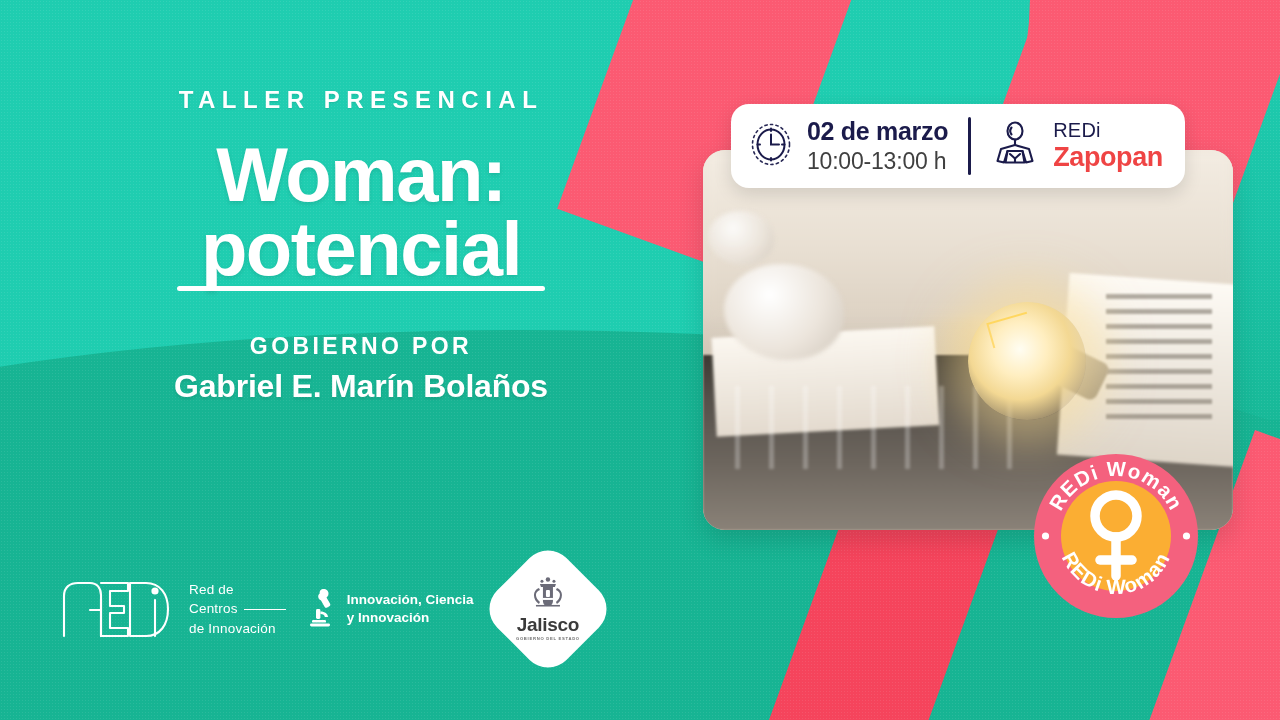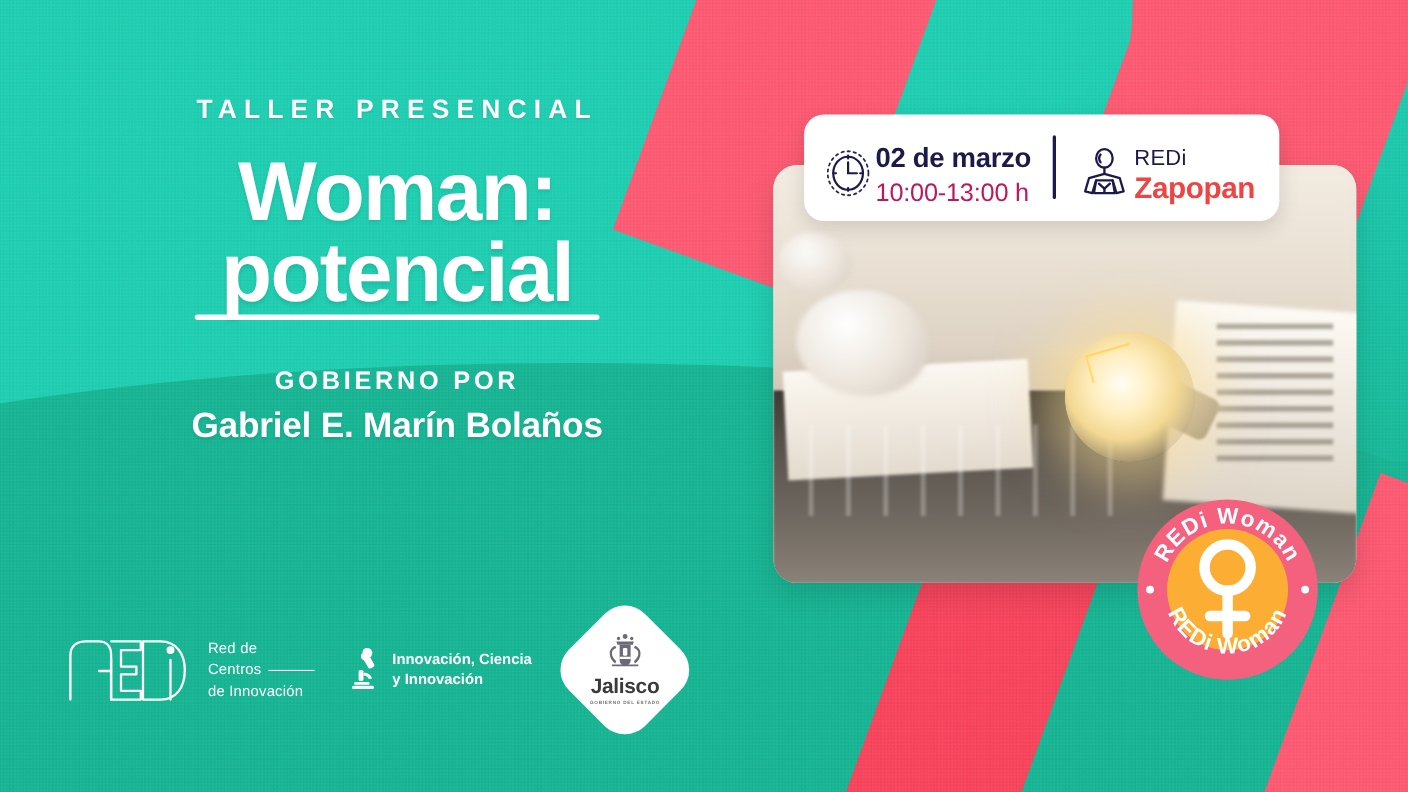--- a/index.html
+++ b/index.html
@@ -134,21 +134,21 @@
     color:#fff;
     font-size:32px; font-weight:bold;
     letter-spacing:-.2px;
     text-shadow:0 2px 3px rgba(0,0,0,.10);
   }
 
   
   .logo-strip {
     position:absolute; left:60px; bottom:58px;
     width:580px; height:106px;
-    display:flex; align-items:center; gap:32px;
+    display:flex; align-items:center; gap:22px;
   }
 
   .logo-redi { display:flex; align-items:center; gap:11px; }
   .logo-redi-mark { width:118px; height:58px; }
   .logo-redi-text {
     color:#fff; font-size:13.5px; line-height:1.45;
     letter-spacing:.2px; white-space:nowrap;
   }
   .logo-redi-text .rule {
     display:inline-block; width:42px; height:1.5px;
@@ -276,29 +276,29 @@
   
   .info-badge {
     position:absolute; left:731px; top:104px;
     background:#fff;
     border-radius:18px;
     padding:13px 22px 13px 18px;
     display:flex; align-items:center; gap:16px;
     box-shadow:0 6px 18px rgba(0,0,0,.13);
     z-index:5;
   }
-  .info-group { display:flex; align-items:center; gap:3px;margin-top:14px; }
+  .info-group { display:flex; align-items:center; gap:14px; }
   .info-ico { flex:none; }
   .info-lines { line-height:1.1; }
   .info-strong {
     color:#1b1b4b; font-size:25px; font-weight:bold;
     letter-spacing:-.3px;
   }
   .info-light {
-    color:#be185d; font-size:23px; letter-spacing:-.2px;
+    color:#404040; font-size:23px; letter-spacing:-.2px;
     margin-top:4px;
   }
   .info-sep {
     width:3px; height:58px; background:#1b1b4b;
     border-radius:2px; margin:0 4px;
   }
   .info-small {
     color:#1b1b4b; font-size:20px; letter-spacing:.2px;
   }
   .info-place {

